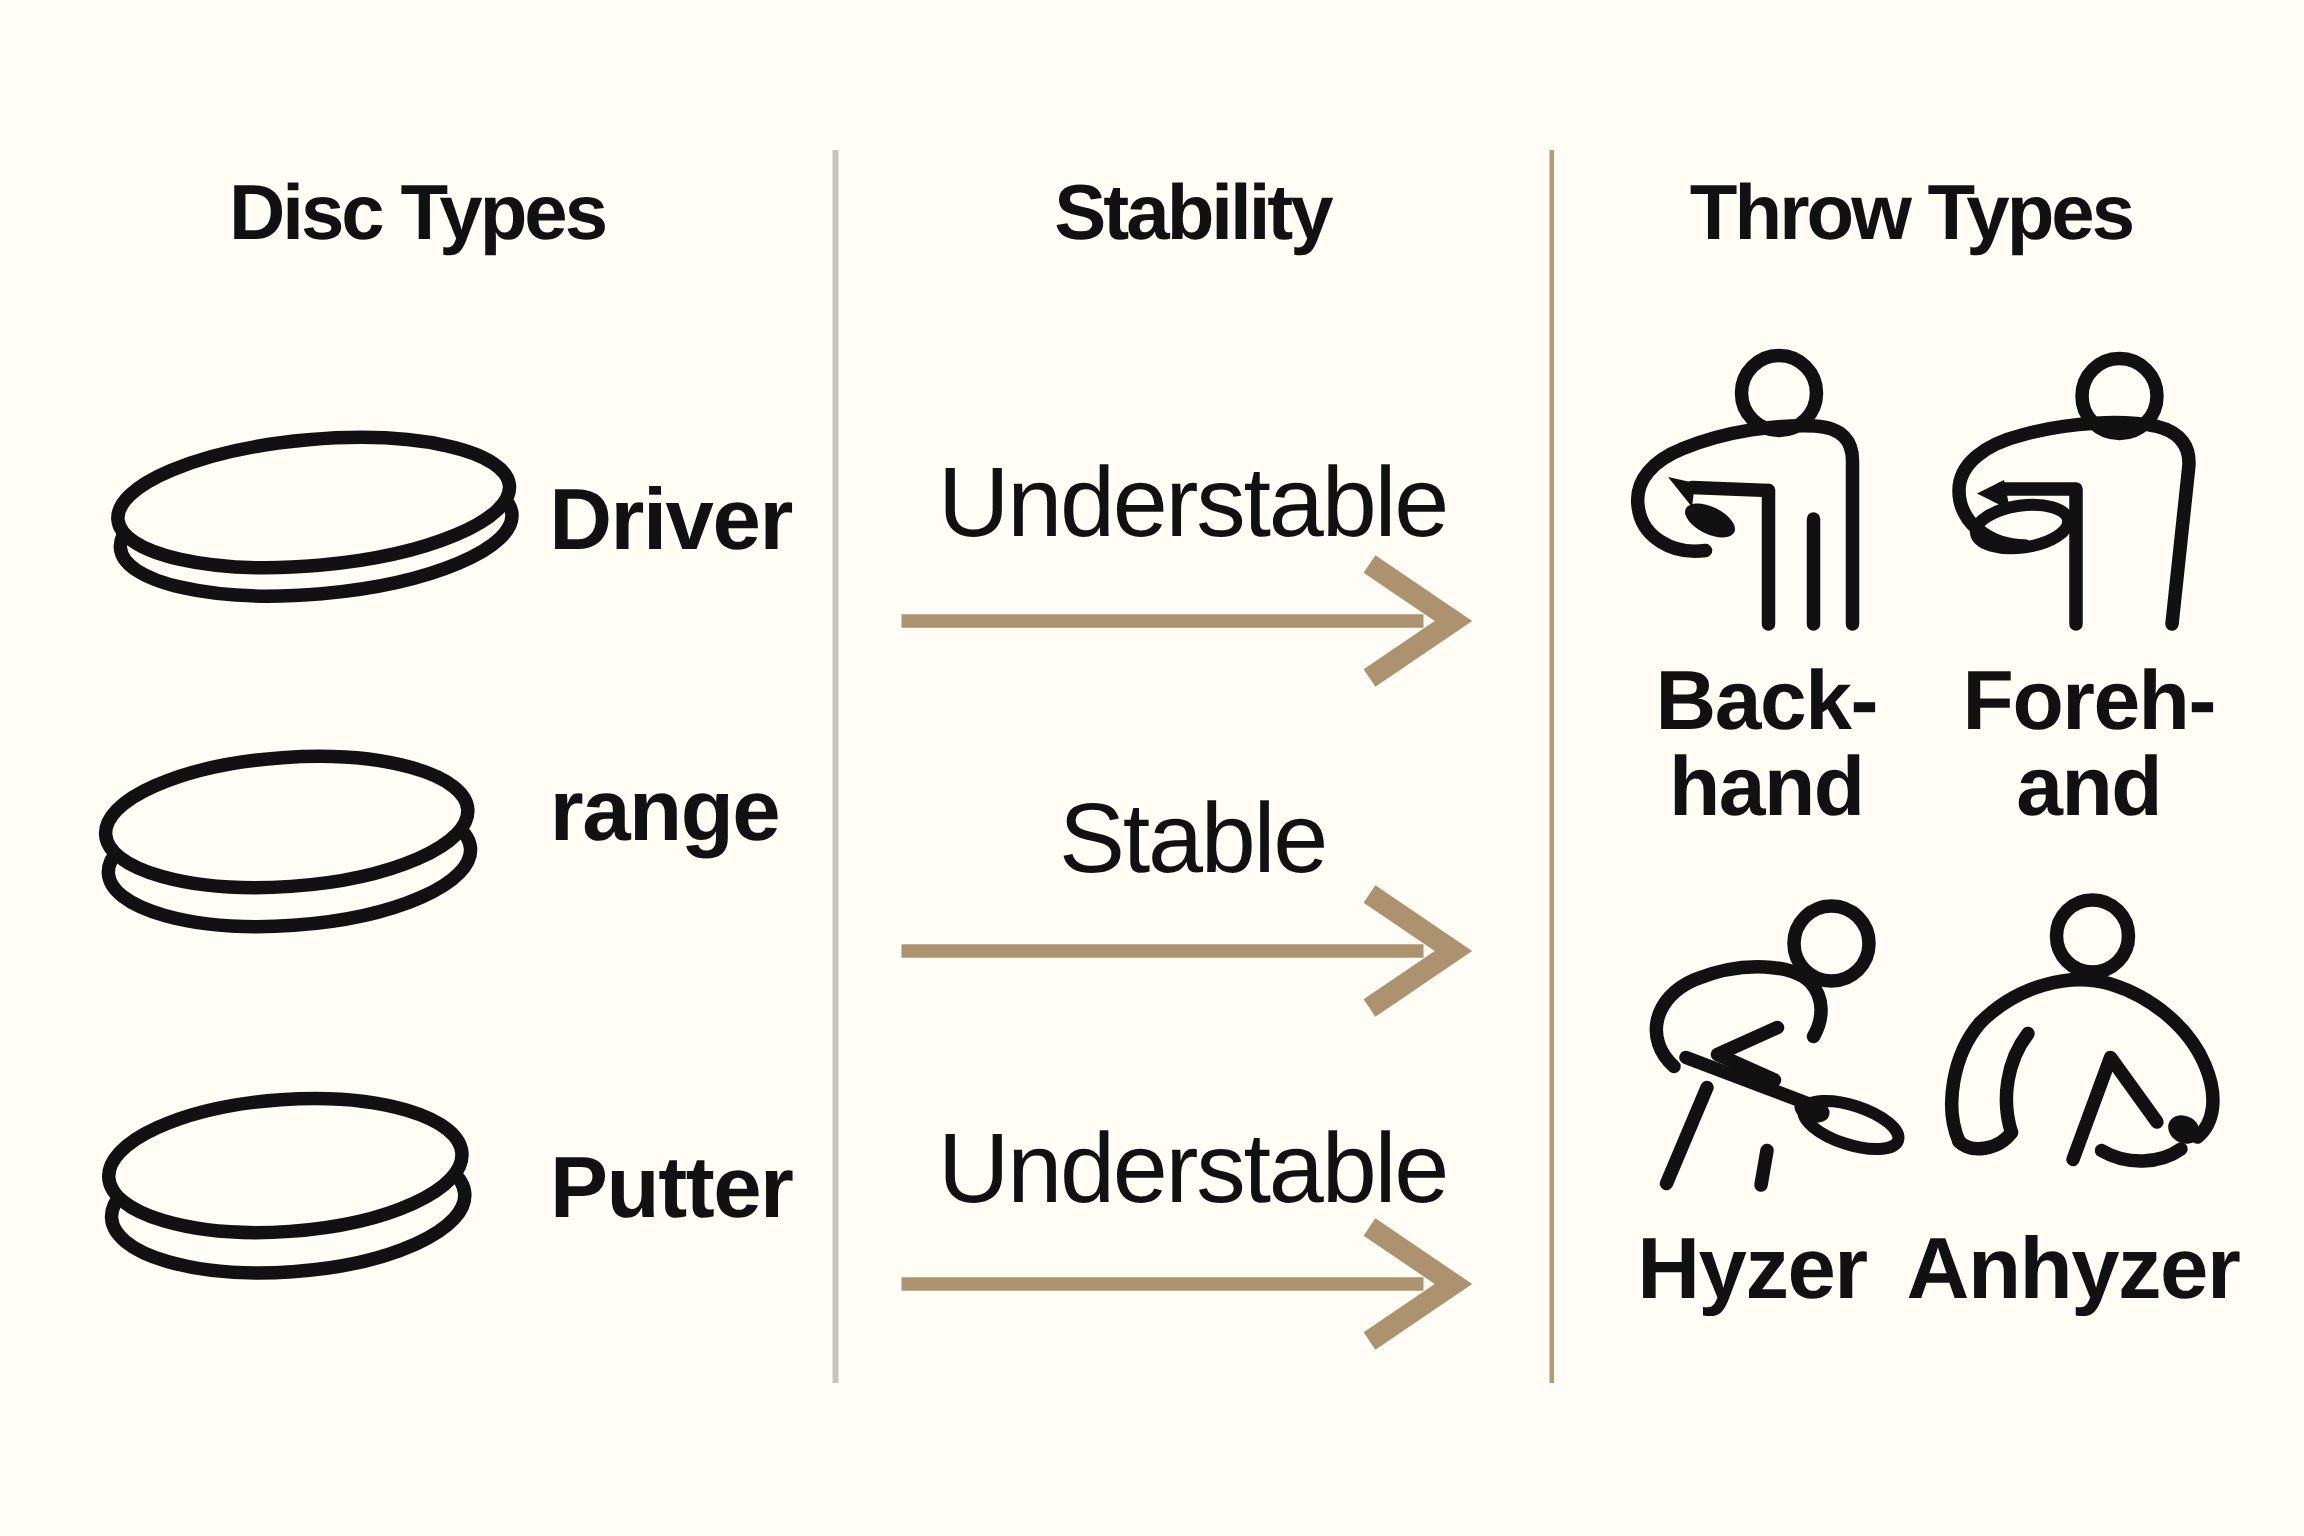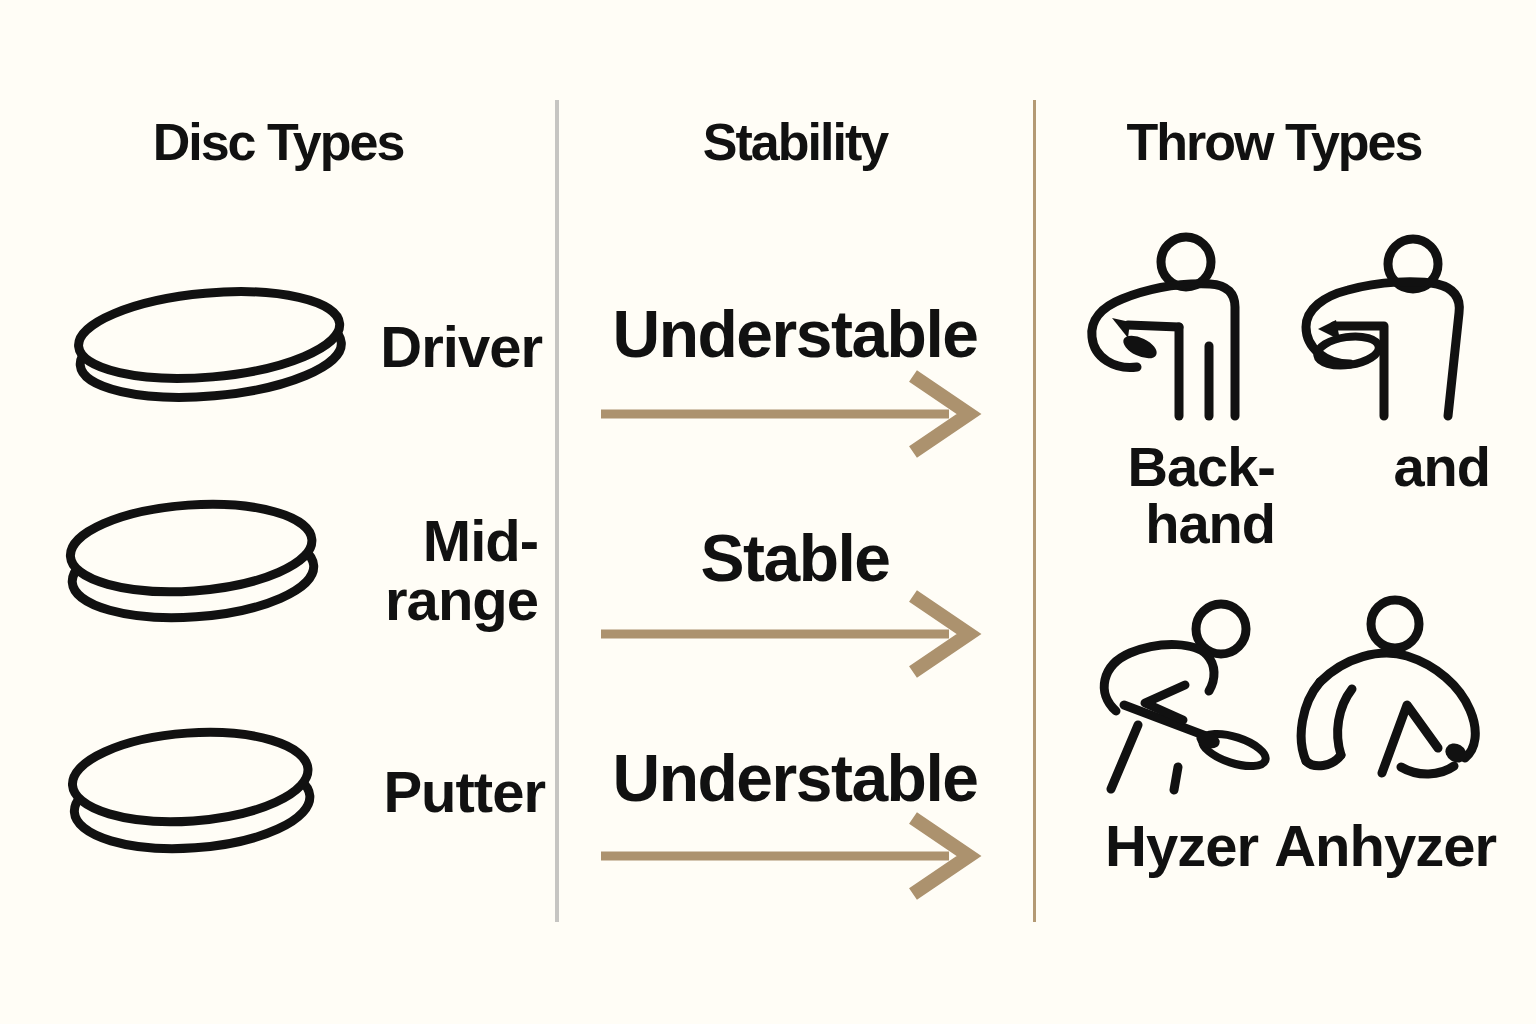--- a/index.html
+++ b/index.html
@@ -10,22 +10,22 @@
     --divider-right:#b49a74;
   }
   html,body{margin:0;padding:0}
   body{
     position:relative;width:1536px;height:1024px;overflow:hidden;
     background:var(--background);color:var(--ink);
     font-family:"Liberation Sans",sans-serif;
   }
   .abs{position:absolute}
   .heading{font-weight:700;font-size:52px;letter-spacing:-2px;text-align:center;white-space:nowrap}
-  .stab-word{font-weight:700;font-size:66px;letter-spacing:-1.5px;text-align:center;white-space:nowrap}
-  .lbl{font-weight:700;letter-spacing:-1px;text-align:right;line-height:1.02}
+  .stab-word{font-weight:400;font-size:66px;letter-spacing:-1.5px;text-align:center;white-space:nowrap}
+  .lbl{font-weight:700;letter-spacing:-1px;text-align:center;line-height:1.02}
   .lbl span{display:block}
   .lbl-58{font-size:58px}
   .lbl-56{font-size:56px}
   .divider{position:absolute}
   .div-left{background:var(--divider-left)}
   .div-right{background:var(--divider-right)}
   svg{display:block;overflow:visible}
   .s{fill:none;stroke:var(--ink);stroke-width:9;stroke-linecap:round;stroke-linejoin:round}
   .s8{fill:none;stroke:var(--ink);stroke-width:8;stroke-linecap:round;stroke-linejoin:round}
   .f{fill:var(--ink);stroke:none}
@@ -52,21 +52,20 @@
   <span></span>
 </div>
 
 <svg class="abs" style="left:62px;top:490px" width="260" height="140" viewBox="0 0 260 140">
   <g transform="rotate(-4 130 70)">
     <ellipse class="s" cx="130" cy="84" rx="121" ry="43"></ellipse>
     <ellipse class="topdisc" cx="130" cy="58" rx="121" ry="43"></ellipse>
   </g>
 </svg>
 <div class="abs lbl lbl-58" style="left:348px;top:511px;width:190px">
-  <span>Mid-</span>
   <span>range</span>
 </div>
 
 <svg class="abs" style="left:64px;top:716px" width="255" height="145" viewBox="0 0 255 145">
   <g transform="rotate(-4 127 72)">
     <ellipse class="s" cx="127" cy="88" rx="118" ry="44"></ellipse>
     <ellipse class="topdisc" cx="127" cy="61" rx="118" ry="44"></ellipse>
   </g>
 </svg>
 <div class="abs lbl lbl-58" style="left:350px;top:762px;width:195px">
@@ -112,20 +111,21 @@
   <ellipse class="s8" cx="50" cy="125" rx="31" ry="14" transform="rotate(-8 50 125)"></ellipse>
   <path class="f" d="M 38,94 L 20,103 L 42,114 Z"></path>
   <path class="s" d="M 36,100 L 86,100 L 86,190"></path>
 </svg>
 
 <div class="abs lbl lbl-56" style="left:1080px;top:438px;width:195px">
   <span>Back-</span>
   <span>hand</span>
 </div>
 <div class="abs lbl lbl-56" style="left:1295px;top:438px;width:195px">
+  <span>Foreh-</span>
   <span>and</span>
 </div>
 
 <svg class="abs" style="left:1088px;top:593px" width="185" height="205" viewBox="0 0 185 205">
   <circle class="s" cx="133" cy="36" r="25"></circle>
   <path class="s" d="M 28,118 C 8,100 14,72 42,60 C 74,47 108,50 119,62 C 128,72 128,86 121,98"></path>
   <path class="s" d="M 36,112 L 118,143"></path>
   <path class="s" d="M 97,92 L 57,110 L 95,127"></path>
   <ellipse class="s8" cx="146" cy="157" rx="33" ry="13" transform="rotate(18 146 157)"></ellipse>
   <ellipse class="f" cx="120" cy="147" rx="12" ry="8" transform="rotate(18 120 147)"></ellipse>

